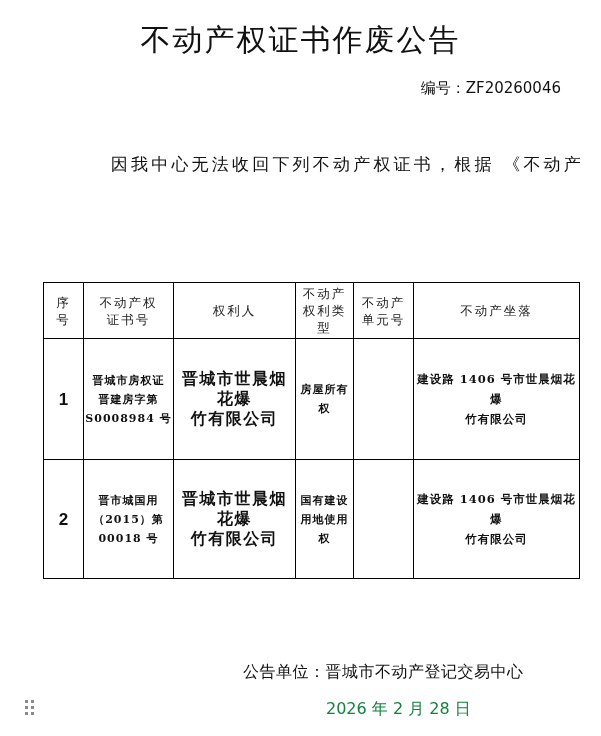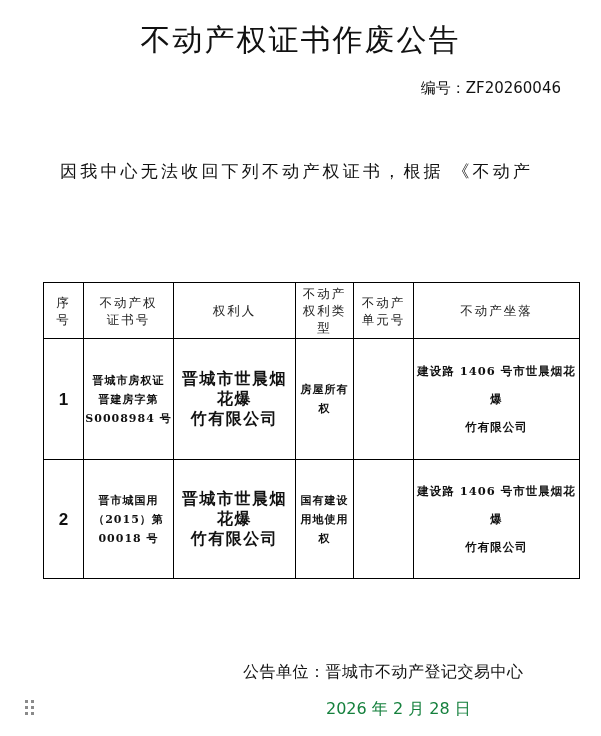--- a/index.html
+++ b/index.html
@@ -8,34 +8,34 @@
   .docno { position: absolute; right: 40px; top: 79px; font-size: 15px; color: #111; }
   .para { position: absolute; left: 24px; width: 560px; font-size: 17px; letter-spacing: 3.2px; line-height: 38px; color: #111; }
   .para .l1 { display: block; padding-left: 36px; }
   .para .l2 { display: block; }
   table.cert { position: absolute; left: 43px; top: 282px; border-collapse: collapse; table-layout: fixed; }
   table.cert td, table.cert th { border: 1.5px solid #000; padding: 0; text-align: center; vertical-align: middle; }
   th { font-weight: normal; font-size: 12.5px; line-height: 17px; letter-spacing: 2px; font-family: "DejaVu Serif", serif; color: #222; }
   td { font-size: 11px; line-height: 19px; font-weight: bold; color: #111; letter-spacing: 1px; font-family: "DejaVu Serif", serif; }
   td.seq { font-size: 17px; font-family: "Liberation Sans", sans-serif; font-weight: bold; letter-spacing: 0; }
   td.owner { font-size: 16px; line-height: 20px; letter-spacing: 1.5px; }
-  td.loc { font-size: 11.5px; line-height: 28px; }
+  td.loc { font-size: 11.5px; line-height: 20px; }
   .cell-lines span { display: block; }
   .footer-unit { position: absolute; left: 243px; top: 662px; font-size: 16px; color: #111; letter-spacing: 0.5px; }
   .footer-date { position: absolute; left: 326px; top: 699px; font-size: 16px; color: #15803d; }
   .drag { position: absolute; left: 25px; top: 700px; width: 10px; height: 16px; display: grid; grid-template-columns: 3px 3px; grid-auto-rows: 3px; column-gap: 3px; row-gap: 3px; cursor: grab; }
   .drag i { display: block; width: 3px; height: 3px; background: #8a8a8a; }
 </style>
 </head>
 <body>
 
 <div class="title">不动产权证书作废公告</div>
 <div class="docno">编号：ZF20260046</div>
 
-<div class="para" style="top:152px;">
+<div class="para" style="top:145px;text-align:right;">
   <span class="l1">因我中心无法收回下列不动产权证书，根据 《不动产</span>
 </div>
 
 <table class="cert">
   <colgroup>
     <col style="width:40px">
       <col style="width:90px">
       <col style="width:122px">
       <col style="width:58px">
       <col style="width:60px">

